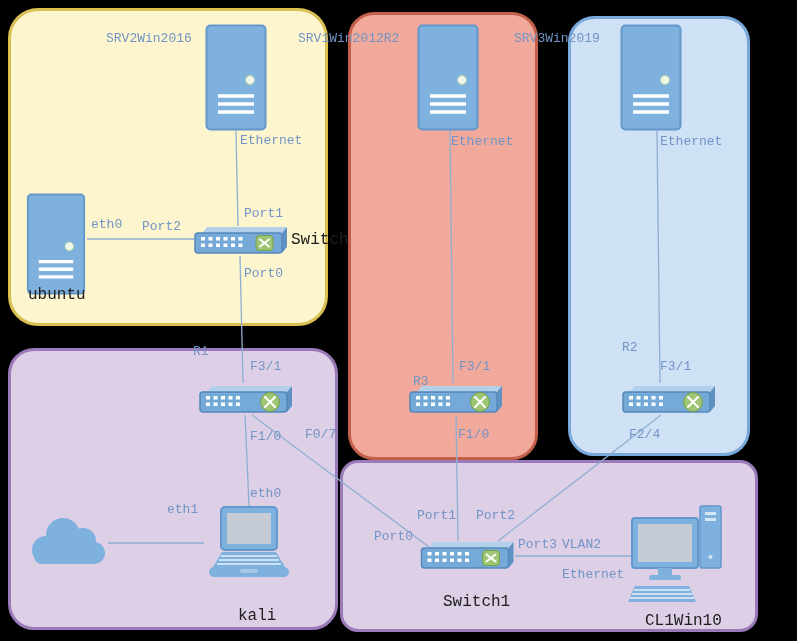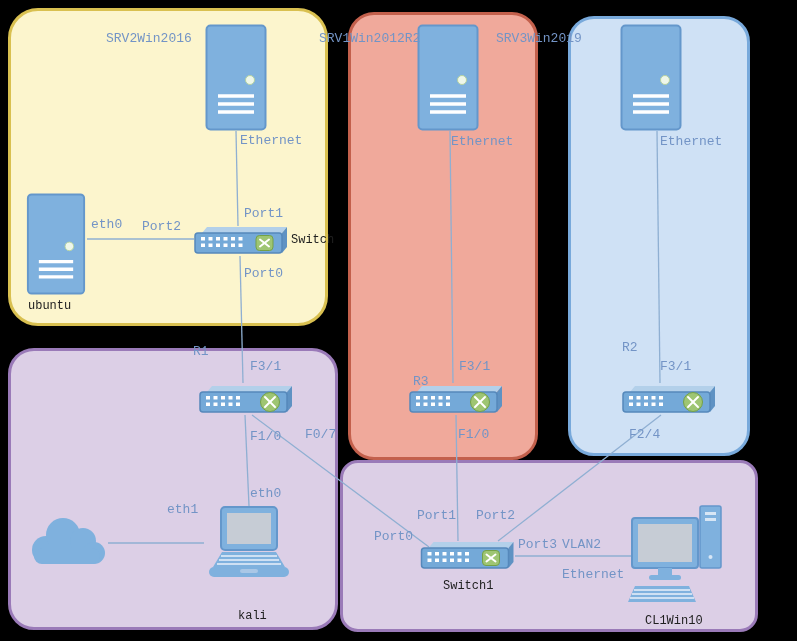--- a/index.html
+++ b/index.html
@@ -20,21 +20,21 @@
     background:var(--zone_blue_fill,#cfe1f5); border:3px solid var(--zone_blue_border,#78a9db); border-radius:26px; }
   .zone-purple-left { left:8px; top:348px; width:330px; height:282px;
     background:var(--zone_purple_fill,#dccfe6); border:3px solid var(--zone_purple_border,#9a7ab8); border-radius:26px; }
   .zone-purple-right { left:340px; top:460px; width:418px; height:172px;
     background:var(--zone_purple_fill,#dccfe6); border:3px solid var(--zone_purple_border,#9a7ab8); border-radius:18px; }
   .links { position:absolute; left:0; top:0; }
   .links line { stroke:var(--link_line,#8fafd2); stroke-width:1.3px; }
   .icon { position:absolute; }
   .lbl { position:absolute; font-size:13px; line-height:15px; white-space:nowrap; }
   .lbl.b { color:var(--label_blue,#7394c6); }
-  .lbl.k { color:var(--label_dark,#202020); font-size:12px; }
+  .lbl.k { color:var(--label_dark,#202020); font-size:16px; }
 </style>
 </head>
 <body>
 
 <svg width="0" height="0" style="position:absolute" aria-hidden="true">
   <defs>
     <symbol id="ic-server" viewBox="0 0 62 107">
       <rect x="1.5" y="1.5" width="59" height="104" rx="4" fill="var(--device_blue,#7fb1de)" stroke="var(--device_blue_dark,#6497cb)" stroke-width="2"></rect>
       <circle cx="45" cy="56" r="4.5" fill="#eef7ea" stroke="#b5d29f"></circle>
       <g stroke="#ffffff" stroke-width="3.5">
@@ -182,29 +182,29 @@
       <use href="#ic-cloud"></use>
     </svg>
   <svg class="icon" style="left:202px;top:506px" width="94" height="82">
       <use href="#ic-laptop"></use>
     </svg>
   <svg class="icon" style="left:627px;top:505px" width="96" height="100">
       <use href="#ic-desktop"></use>
     </svg>
 
   <div class="lbl b" style="left:106px;top:31px">SRV2Win2016</div>
-  <div class="lbl b" style="left:319px;top:31px">SRV1Win2012R2</div>
-  <div class="lbl b" style="left:496px;top:31px">SRV3Win2019</div>
+  <div class="lbl b" style="left:298px;top:31px">SRV1Win2012R2</div>
+  <div class="lbl b" style="left:514px;top:31px">SRV3Win2019</div>
   <div class="lbl k" style="left:291px;top:233px">Switch</div>
-  <div class="lbl k" style="left:28px;top:299px">ubuntu</div>
+  <div class="lbl k" style="left:28px;top:288px">ubuntu</div>
   <div class="lbl b" style="left:193px;top:344px">R1</div>
   <div class="lbl b" style="left:413px;top:374px">R3</div>
   <div class="lbl b" style="left:622px;top:340px">R2</div>
   <div class="lbl k" style="left:238px;top:609px">kali</div>
-  <div class="lbl k" style="left:443px;top:579px">Switch1</div>
+  <div class="lbl k" style="left:443px;top:595px">Switch1</div>
   <div class="lbl k" style="left:645px;top:614px">CL1Win10</div>
 
   <div class="lbl b" style="left:240px;top:133px">Ethernet</div>
   <div class="lbl b" style="left:451px;top:134px">Ethernet</div>
   <div class="lbl b" style="left:660px;top:134px">Ethernet</div>
   <div class="lbl b" style="left:91px;top:217px">eth0</div>
   <div class="lbl b" style="left:142px;top:219px">Port2</div>
   <div class="lbl b" style="left:244px;top:206px">Port1</div>
   <div class="lbl b" style="left:244px;top:266px">Port0</div>
   <div class="lbl b" style="left:250px;top:359px">F3/1</div>

